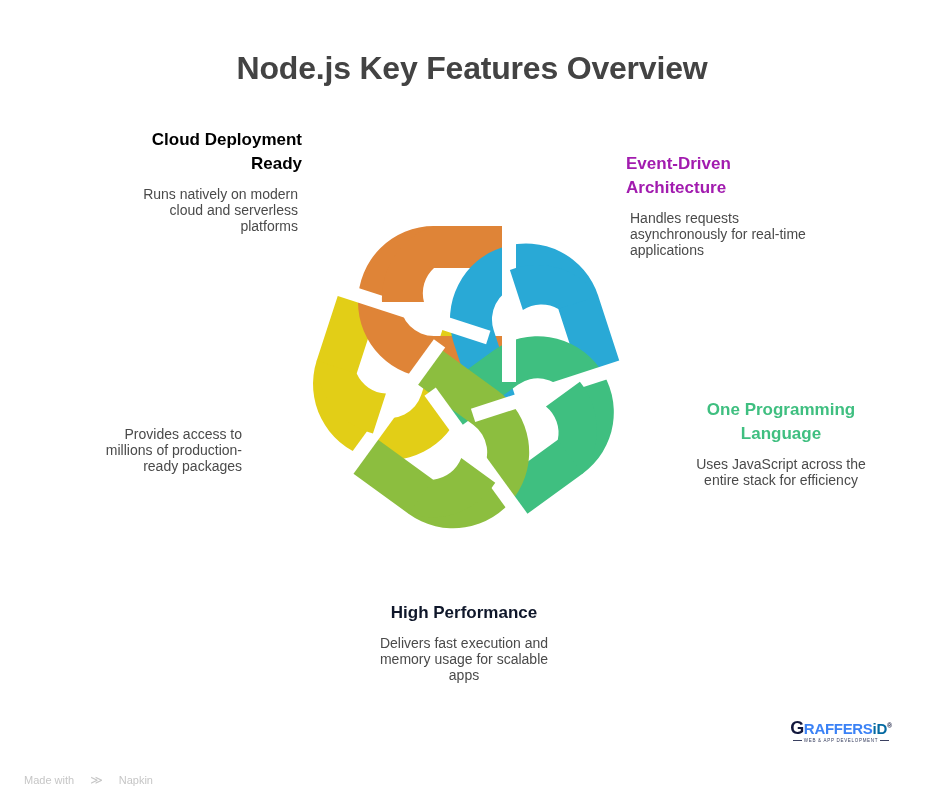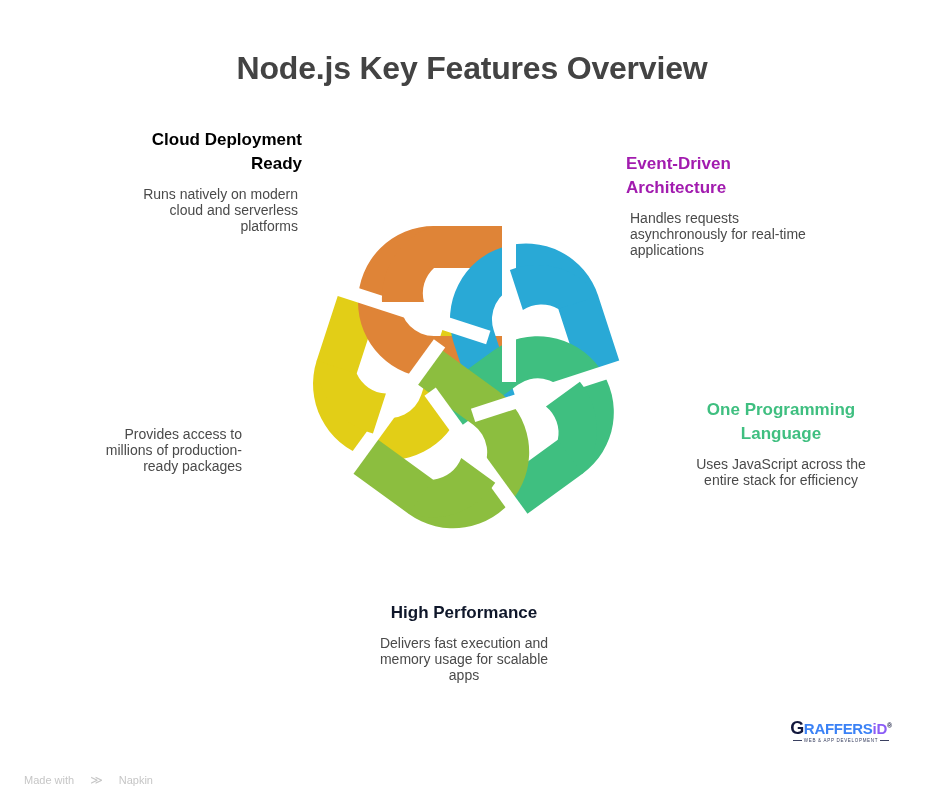--- a/index.html
+++ b/index.html
@@ -96,21 +96,21 @@
   }
   #logo .logo-word {
     font-size: 15px;
     font-weight: bold;
     letter-spacing: -0.3px;
     line-height: 17px;
     white-space: nowrap;
   }
   #logo .logo-g { color: #12173c; font-size: 18px; }
   #logo .logo-dark { color: #3b82f6; }
-  #logo .logo-accent { color: #8b5cf6; }
+  #logo .logo-accent { color: #0369a1; }
   #logo .logo-tm {
     color: #12173c;
     font-size: 7px;
     vertical-align: super;
   }
   #logo .logo-tag {
     margin-top: 1px;
     font-size: 4.5px;
     letter-spacing: 0.7px;
     color: #3a4060;

